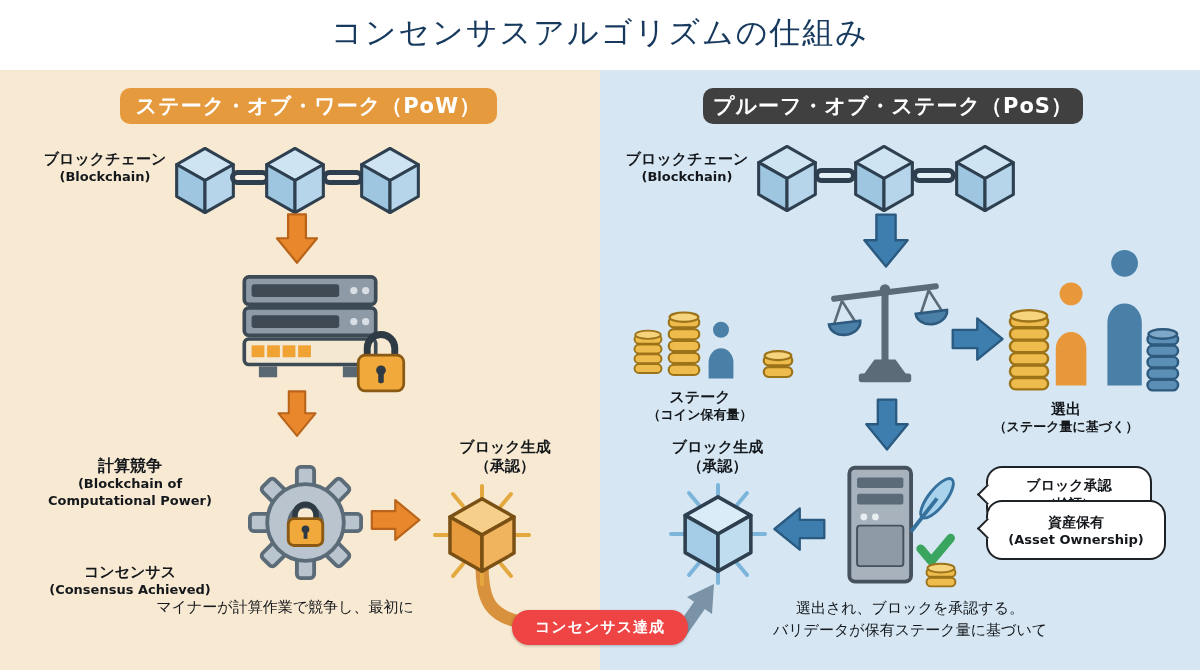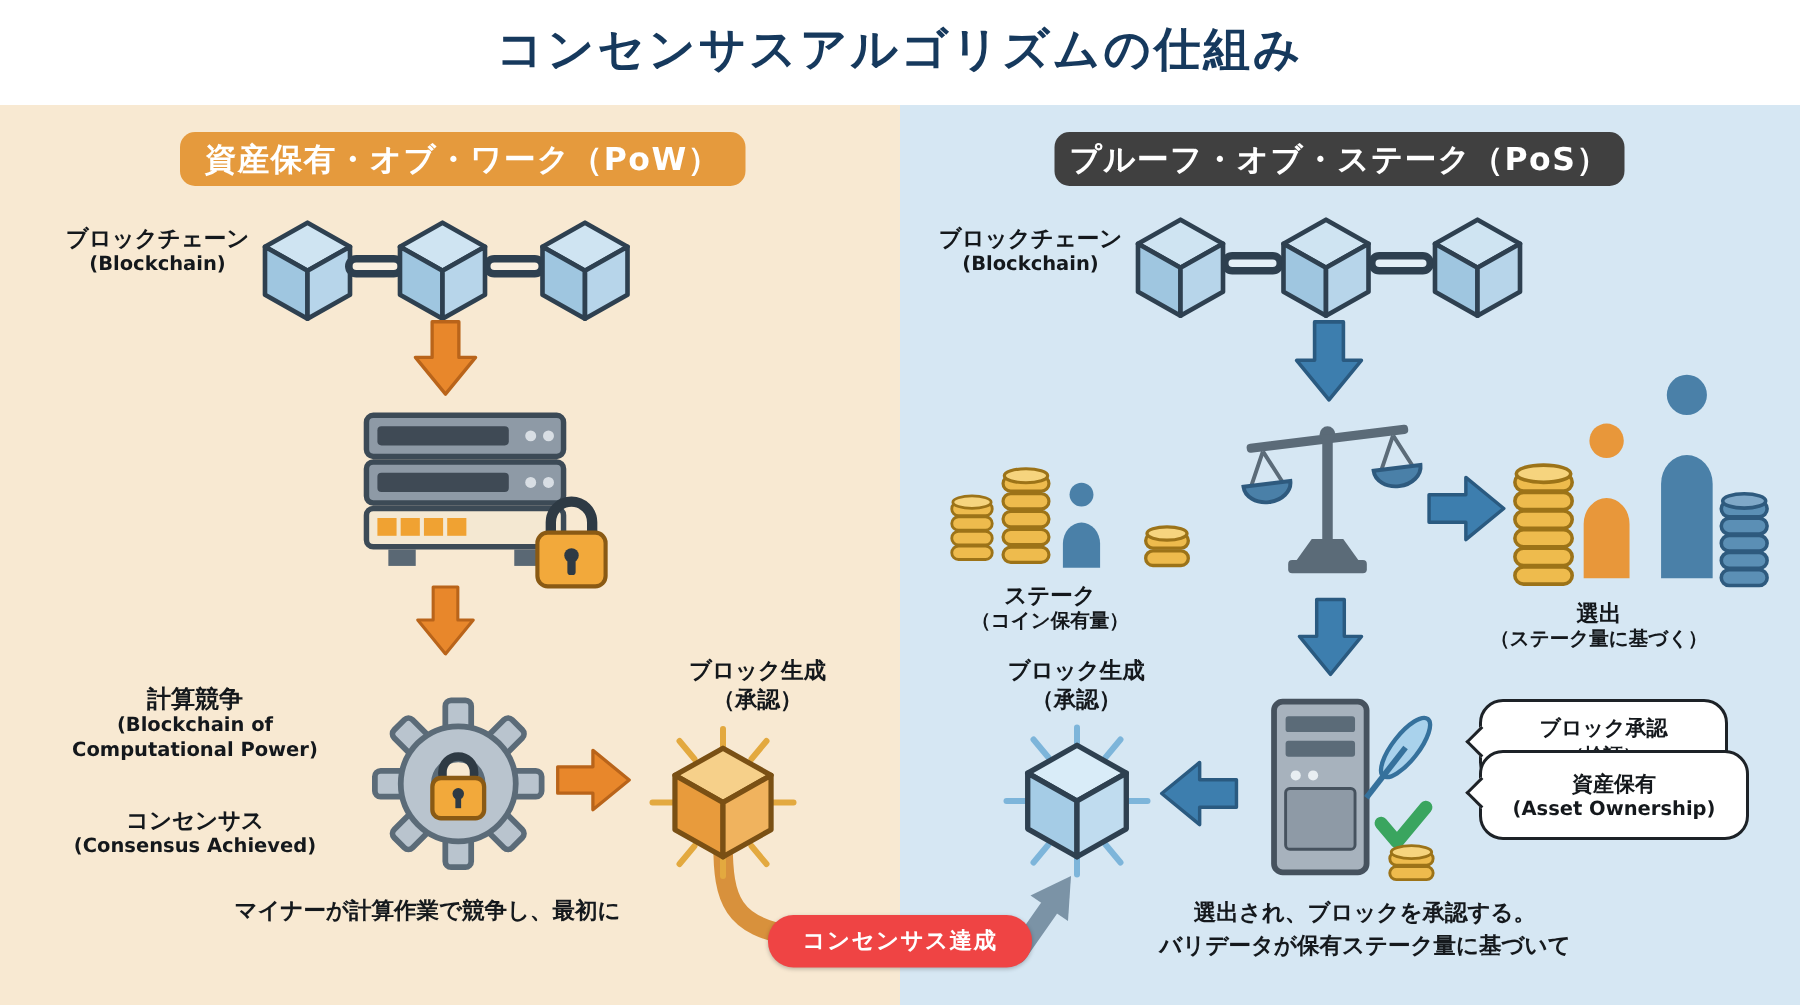--- a/index.html
+++ b/index.html
@@ -1,32 +1,32 @@
 <!DOCTYPE html>
 <html><head>
 <meta charset="utf-8">
 <style>
   html,body{margin:0;padding:0;background:#ffffff;}
   .canvas{position:relative;width:1200px;height:670px;overflow:hidden;background:#ffffff;
           font-family:"DejaVu Sans","Liberation Sans",sans-serif;}
   .abs{position:absolute;}
-  .title{top:12px;left:0;width:1200px;text-align:center;font-size:31px;font-weight:700;
+  .title{top:12px;left:0;width:1200px;text-align:center;font-size:31px;font-weight:400;
          color:#16395d;letter-spacing:2px;}
   .panel{top:70px;width:600px;height:600px;}
   .panel-left{left:0;background:#f8e9d2;}
   .panel-right{left:600px;background:#d6e7f3;}
   .hdr-badge{height:36px;border-radius:10px;color:#ffffff;font-size:21px;font-weight:800;
              display:flex;align-items:center;justify-content:center;letter-spacing:1px;}
   .hdr-pow{left:120px;top:88px;width:377px;background:#e59a3d;}
   .hdr-pos{left:703px;top:88px;width:380px;background:#404040;}
   .label{text-align:center;font-weight:700;color:#14181c;line-height:1.28;}
   .label .jp{font-size:15px;display:block;}
   .label .jp-lg{font-size:16px;display:block;}
   .label .en{font-size:13px;display:block;}
-  .desc{text-align:center;font-weight:700;font-size:15px;color:#15191d;line-height:1.45;}
+  .desc{text-align:center;font-weight:400;font-size:15px;color:#15191d;line-height:1.45;}
   .chain-link{box-sizing:border-box;height:15px;border:5px solid #2e4050;border-radius:8px;
               background:rgba(255,255,255,0.35);}
   .c-badge{left:512px;top:610px;width:176px;height:35px;background:#ef4444;border-radius:17px;
            color:#ffffff;font-size:15px;font-weight:800;display:flex;align-items:center;
            justify-content:center;letter-spacing:1px;box-shadow:0 1px 3px rgba(0,0,0,0.25);}
   .bubble{background:#ffffff;border:2.5px solid #1d2227;border-radius:16px;text-align:left;
           display:flex;flex-direction:column;align-items:center;justify-content:center;
           font-weight:700;color:#14181c;}
   .bubble .l1{font-size:14px;} .bubble .l2{font-size:13px;}
   .bubble::before{content:"";position:absolute;left:-8px;top:19px;width:13px;height:13px;
@@ -43,21 +43,21 @@
 
   <div class="abs panel panel-left"></div>
   <div class="abs panel panel-right"></div>
 
   <svg class="abs" style="left:430px;top:548px;width:310px;height:122px;" viewBox="0 0 310 122">
     <path d="M52,14 C52,52 58,70 100,76" fill="none" stroke="#d8913c" stroke-width="13" stroke-linecap="round"></path>
     <line x1="248" y1="88" x2="269" y2="58" stroke="#7b93a6" stroke-width="13" stroke-linecap="round"></line>
     <polygon points="284,36 282,66 257,49" fill="#7b93a6"></polygon>
   </svg>
 
-  <div class="abs hdr-badge hdr-pow">資産保有・オブ・ワーク（PoW）</div>
+  <div class="abs hdr-badge hdr-pow">ステーク・オブ・ワーク（PoW）</div>
 
   <div class="abs label" style="left:30px;top:150px;width:150px;">
     <span class="jp">ブロックチェーン</span>
     <span class="en">(Blockchain)</span>
   </div>
 
   <svg class="abs" style="left:174px;top:146px;width:62px;height:69px;" viewBox="0 0 100 112">
     <polygon points="50,4 96,30 50,56 4,30" fill="#cfe4f2" stroke="#2e4050" stroke-width="5" stroke-linejoin="round"></polygon>
     <polygon points="4,30 50,56 50,108 4,82" fill="#9fc6e0" stroke="#2e4050" stroke-width="5" stroke-linejoin="round"></polygon>
     <polygon points="96,30 50,56 50,108 96,82" fill="#b7d5ea" stroke="#2e4050" stroke-width="5" stroke-linejoin="round"></polygon>
@@ -106,21 +106,21 @@
 
   <svg class="abs" style="left:275px;top:390px;width:44px;height:48px;" viewBox="0 0 60 70">
     <polygon points="18,2 42,2 42,34 57,34 30,67 3,34 18,34" fill="#e8872b" stroke="#b9641a" stroke-width="3" stroke-linejoin="round"></polygon>
   </svg>
 
   <div class="abs label" style="left:15px;top:456px;width:230px;">
     <span class="jp-lg">計算競争</span>
     <span class="en">(Blockchain of</span>
     <span class="en">Computational Power)</span>
   </div>
-  <div class="abs label" style="left:15px;top:538px;width:230px;text-align:center;">
+  <div class="abs label" style="left:15px;top:563px;width:230px;text-align:center;">
     <span class="jp">コンセンサス</span>
     <span class="en">(Consensus Achieved)</span>
   </div>
 
   <svg class="abs" style="left:248px;top:465px;width:115px;height:115px;" viewBox="0 0 120 120">
     <g fill="#b9c4ce" stroke="#5b6b78" stroke-width="4" stroke-linejoin="round">
       <rect x="51" y="2" width="18" height="24" rx="4"></rect>
       <rect x="51" y="2" width="18" height="24" rx="4" transform="rotate(45 60 60)"></rect>
       <rect x="51" y="2" width="18" height="24" rx="4" transform="rotate(90 60 60)"></rect>
       <rect x="51" y="2" width="18" height="24" rx="4" transform="rotate(135 60 60)"></rect>

